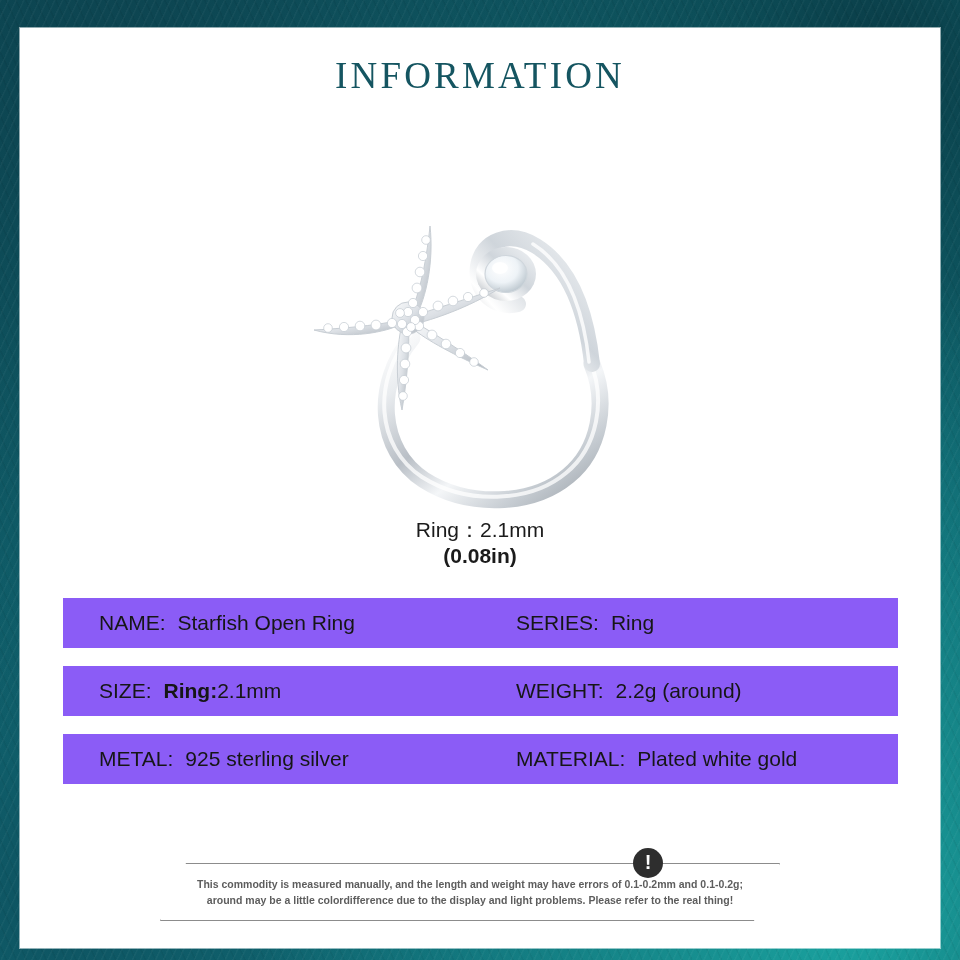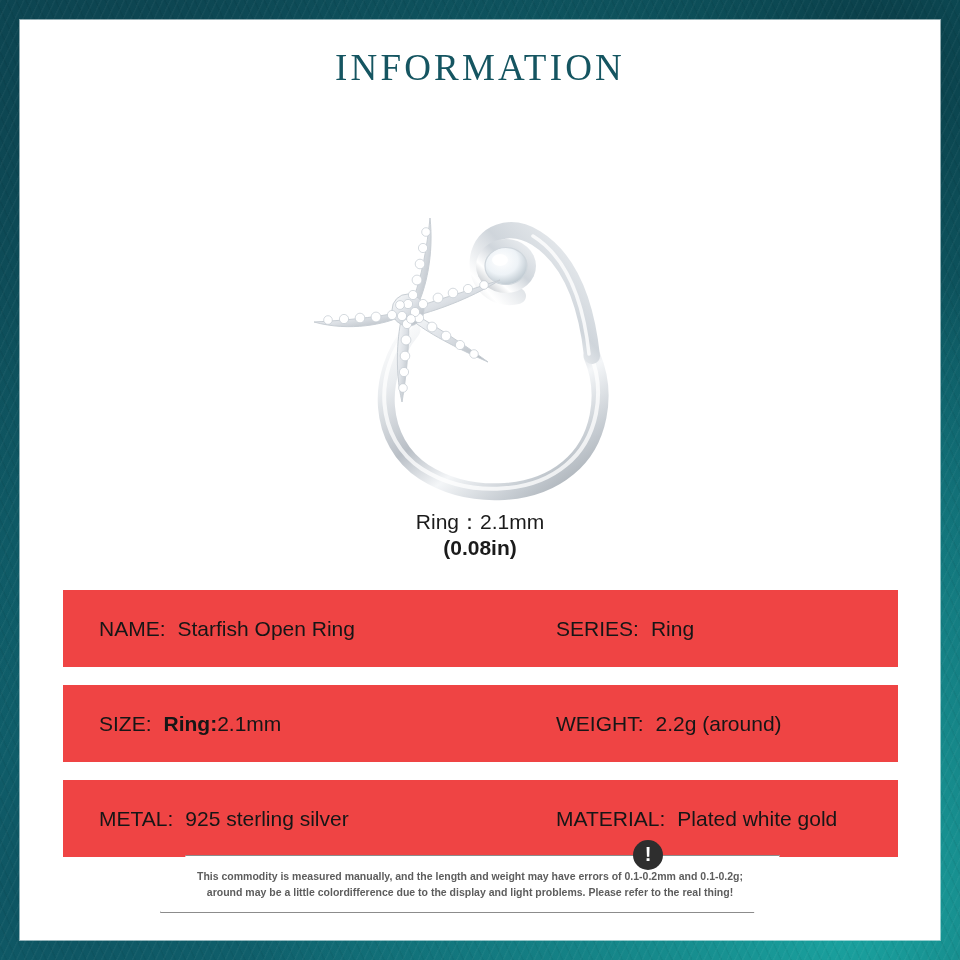--- a/index.html
+++ b/index.html
@@ -26,21 +26,21 @@
     inset: 0;
     pointer-events: none;
     background-image:
       repeating-linear-gradient(115deg, rgba(255,255,255,0.045) 0px, rgba(255,255,255,0.045) 1px, rgba(0,0,0,0) 2px, rgba(0,0,0,0) 7px),
       repeating-linear-gradient(-115deg, rgba(0,0,0,0.05) 0px, rgba(0,0,0,0.05) 1px, rgba(0,0,0,0) 2px, rgba(0,0,0,0) 9px);
     opacity: 0.85;
   }
   #card {
     position: absolute;
     left: 20px;
-    top: 20px;
+    top: 28px;
     width: 920px;
     height: 920px;
     background: #ffffff;
     box-shadow: 0 0 0 1px rgba(255,255,255,0.55);
   }
 
   
   .title {
     position: absolute;
     left: 0;
@@ -78,35 +78,35 @@
 
   
   .spec-table {
     position: absolute;
     left: 43px;
     top: 570px;
     width: 835px;
   }
   .spec-row {
     position: relative;
-    height: 77px;
-    background: #ef4444;
+    height: 50px;
+    background: #8b5cf6;
     margin-bottom: 18px;
     display: flex;
     align-items: center;
   }
   .spec-cell {
     display: flex;
     align-items: baseline;
     white-space: nowrap;
     font-size: 21px;
     color: #161616;
   }
   .spec-cell.left  { position: absolute; left: 36px; }
-  .spec-cell.right { position: absolute; left: 453px; margin-left: 40px; }
+  .spec-cell.right { position: absolute; left: 453px; }
   .spec-label { margin-right: 12px; }
   .spec-value { }
   .spec-value b { font-weight: bold; }
 
   
   .disclaimer {
     position: absolute;
     left: 140px;
     top: 835px;
     width: 620px;

